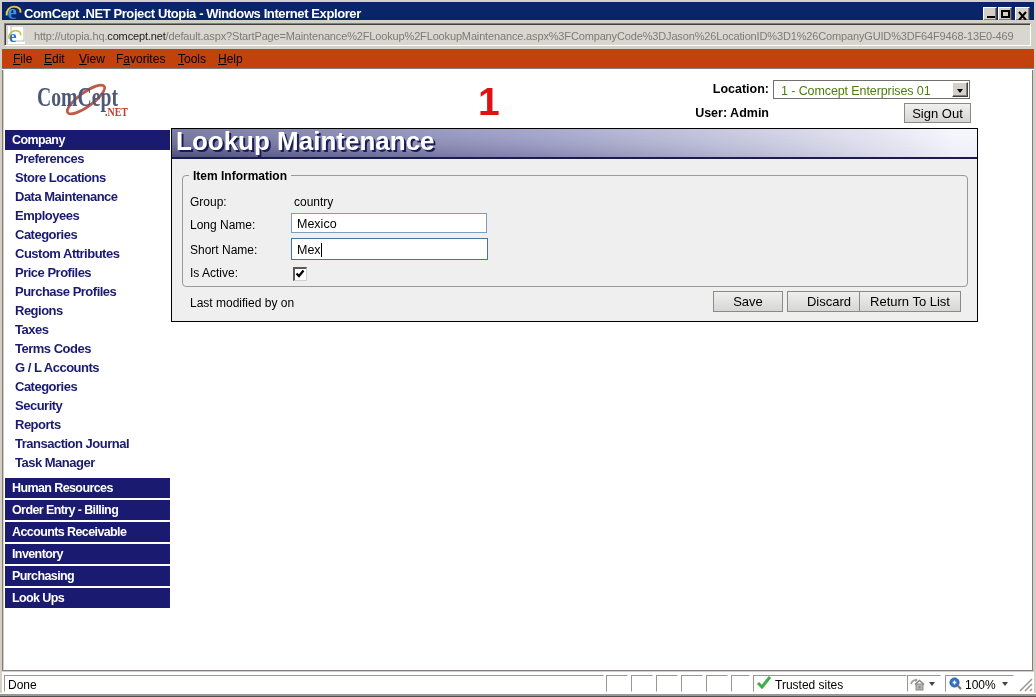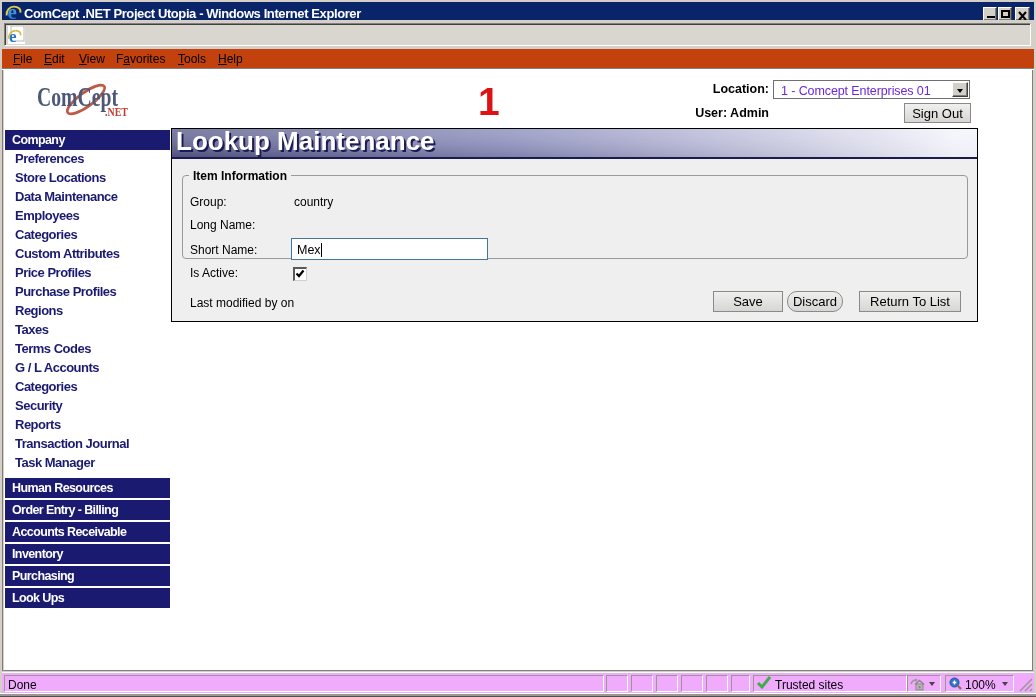--- a/index.html
+++ b/index.html
@@ -35,56 +35,56 @@
   #content { left:2px; top:70px; width:1032px; height:601px; background:#fff; border-bottom:1px solid #808080;
     border-left:2px groove #D4D0C8; border-right:2px groove #D4D0C8; }
 
   
   #logo { left:36px; top:82px; }
 
   #red1 { left:478px; top:80px; color:#DE1212; font-size:39px; font-weight:bold; }
 
   #loclabel { left:650px; top:82px; width:119px; text-align:right; font-size:12.5px; font-weight:bold; }
   #locselect { left:773px; top:80px; width:197px; height:19px; background:#fff; border:1px solid #707070; }
-  #locselect .txt { left:7px; top:2.5px; font-size:12.5px; letter-spacing:-0.1px; color:#6d28d9; white-space:nowrap; }
+  #locselect .txt { left:7px; top:2.5px; font-size:12.5px; letter-spacing:-0.1px; color:#4d7c0f; white-space:nowrap; }
   #locselect .arrowbtn { right:1px; top:1px; width:16px; height:15px; background:#D4D0C8;
     border-top:1px solid #fff; border-left:1px solid #fff;
     border-right:1px solid #404040; border-bottom:1px solid #404040;
     box-shadow:inset -1px -1px 0 #808080; }
   #userlabel { left:650px; top:106px; width:119px; text-align:right; font-size:12.5px; font-weight:bold; }
   #signout { left:904px; top:103px; width:67px; height:20px;
     background:linear-gradient(#f0f0ef,#d7d5d2); border:1px solid #8a8a8a;
     font-size:13px; text-align:center; line-height:19px; }
 
   
   .navhead { left:5px; width:165px; height:20px; background:#1A1A70; color:#fff;
     font-size:12.5px; letter-spacing:-0.6px; font-weight:bold; padding:3px 0 0 7px; }
   .navitem { left:15px; font-size:13px; letter-spacing:-0.5px; font-weight:bold; color:#1A1A70; white-space:nowrap; }
 
   
   #panel { left:171px; top:128px; width:807px; height:194px; border:1px solid #000; background:#F0EFF0; }
   #panelhead { left:0; top:0; width:805px; height:30px; border-bottom:2px solid #1b1b50; }
   #paneltitle { left:4px; top:-3px; color:#fff; font-size:26px; font-weight:bold;
     text-shadow:2px 2px 0 #1c1c55; letter-spacing:0px; }
-  #fieldset { left:10px; top:46px; width:786px; height:84px;
+  #fieldset { left:10px; top:46px; width:786px; height:112px;
     border:1px solid #9a9a9a; border-radius:4px; }
   #legend { left:6px; top:-7px; background:#F0EFF0; padding:0 4px; font-size:12px; font-weight:bold; }
   .flabel { left:7px; font-size:12px; color:#000; }
   .fval { left:111px; font-size:12px; color:#000; }
   .tbox { left:108px; width:196px; height:20px; background:#fff; border:1px solid #7F9DB9;
     font-size:12.5px; padding:3px 0 0 5px; }
   #cb { left:110px; top:91px; width:14px; height:14px; background:#fff;
     border-top:2px solid #5a5a5a; border-left:2px solid #5a5a5a;
     border-right:1px solid #d0d0d0; border-bottom:1px solid #d0d0d0; }
   #lastmod { left:18px; top:167px; font-size:12px; }
   .pbtn { top:162px; height:21px; background:linear-gradient(#efefee,#d6d6d5);
     border:1px solid #8a8a8a; font-size:13px; text-align:center; line-height:20px; }
 
   
-  #statusbar { left:2px; top:672px; width:1032px; height:21px; background:#f0abfc;
+  #statusbar { left:2px; top:672px; width:1032px; height:21px; background:#ffffff;
     border-top:1px solid #fff; }
   .scell { top:2px; height:17px;
     border-top:1px solid #9a9792; border-left:1px solid #9a9792;
     border-right:1px solid #fff; border-bottom:1px solid #fff; }
   #bottomedge { left:0; top:693px; width:1036px; height:4px; background:#9B9791;
     border-top:1px solid #FFFFFF; border-bottom:1px solid #505050; }
 </style>
 </head>
 <body>
 
@@ -117,20 +117,21 @@
 <div class="abs" id="addrrow">
   <div class="abs" id="addrbox">
     <div class="abs" id="favbox">
       <svg width="17" height="18" viewBox="0 0 17 18" style="position:absolute;left:0;top:0;">
         <rect x="3" y="0" width="13" height="15" fill="#fff" stroke="#b8b8b0" stroke-width="1"></rect>
         <path d="M7.5 4.6 C10.8 4.7, 13.3 6.4, 12.6 9.4" stroke="#CDBB3E" stroke-width="1.6" fill="none"></path>
         <text x="1" y="15.5" font-family="Liberation Serif" font-size="17" font-weight="bold" fill="#2478CC">e</text>
         <path d="M0.8 12.6 C0.5 8.4, 3.5 4.7, 7.5 4.6" stroke="#CDBB3E" stroke-width="1.6" fill="none"></path>
       </svg>
     </div>
+    <div class="abs" id="urltext">http://utopia.hq.<b>comcept.net</b>/default.aspx?StartPage=Maintenance%2FLookup%2FLookupMaintenance.aspx%3FCompanyCode%3DJason%26LocationID%3D1%26CompanyGUID%3DF64F9468-13E0-469</div>
   </div>
 </div>
 
 <div class="abs" id="menurow">
   <div class="abs menuitem" style="left:11px;"><u>F</u>ile</div>
   <div class="abs menuitem" style="left:42px;"><u>E</u>dit</div>
   <div class="abs menuitem" style="left:77px;"><u>V</u>iew</div>
   <div class="abs menuitem" style="left:114px;">F<u>a</u>vorites</div>
   <div class="abs menuitem" style="left:176px;"><u>T</u>ools</div>
   <div class="abs menuitem" style="left:216px;"><u>H</u>elp</div>
@@ -206,32 +207,33 @@
       <rect width="805" height="28" fill="url(#hg)"></rect>
       <rect width="805" height="28" fill="url(#vg)" mask="url(#mk)"></rect>
     </svg>
     <div class="abs" id="paneltitle">Lookup Maintenance</div>
   </div>
   <div class="abs" id="fieldset">
     <div class="abs" id="legend">Item Information</div>
     <div class="abs flabel" style="top:19px;">Group:</div>
     <div class="abs fval" style="top:19px;">country</div>
     <div class="abs flabel" style="top:42px;">Long Name:</div>
+    <div class="abs tbox" style="top:37px;">Mexico</div>
     <div class="abs flabel" style="top:67px;">Short Name:</div>
     <div class="abs tbox" style="top:62px; width:197px; height:22px; border-color:#46749C; padding-top:4px;">Mex<span style="border-left:1px solid #000;">​</span></div>
     <div class="abs flabel" style="top:90px;">Is Active:</div>
     <div class="abs" id="cb">
         <svg width="10" height="10" viewBox="0 0 10 10" style="position:absolute;left:0;top:0;">
           <path d="M1.5 4.5 L4 7 L8.5 1.5" stroke="#000" stroke-width="2.2" fill="none"></path>
         </svg>
       </div>
   </div>
   <div class="abs" id="lastmod">Last modified by on</div>
   <div class="abs pbtn" style="left:541px; width:70px;">Save</div>
-  <div class="abs pbtn" style="left:615px; width:56px;border-radius:10px;">Discard</div>
+  <div class="abs pbtn" style="left:615px; width:84px;">Discard</div>
   <div class="abs pbtn" style="left:687px; width:102px;">Return To List</div>
 </div>
 
 <div class="abs" id="statusbar">
   <div class="abs scell" style="left:2px; width:600px; font-size:12px; padding:2px 0 0 3px;">Done</div>
   <div class="abs scell" style="left:604px; width:22px;"></div>
   <div class="abs scell" style="left:629px; width:22px;"></div>
   <div class="abs scell" style="left:654px; width:22px;"></div>
   <div class="abs scell" style="left:679px; width:22px;"></div>
   <div class="abs scell" style="left:704px; width:22px;"></div>

